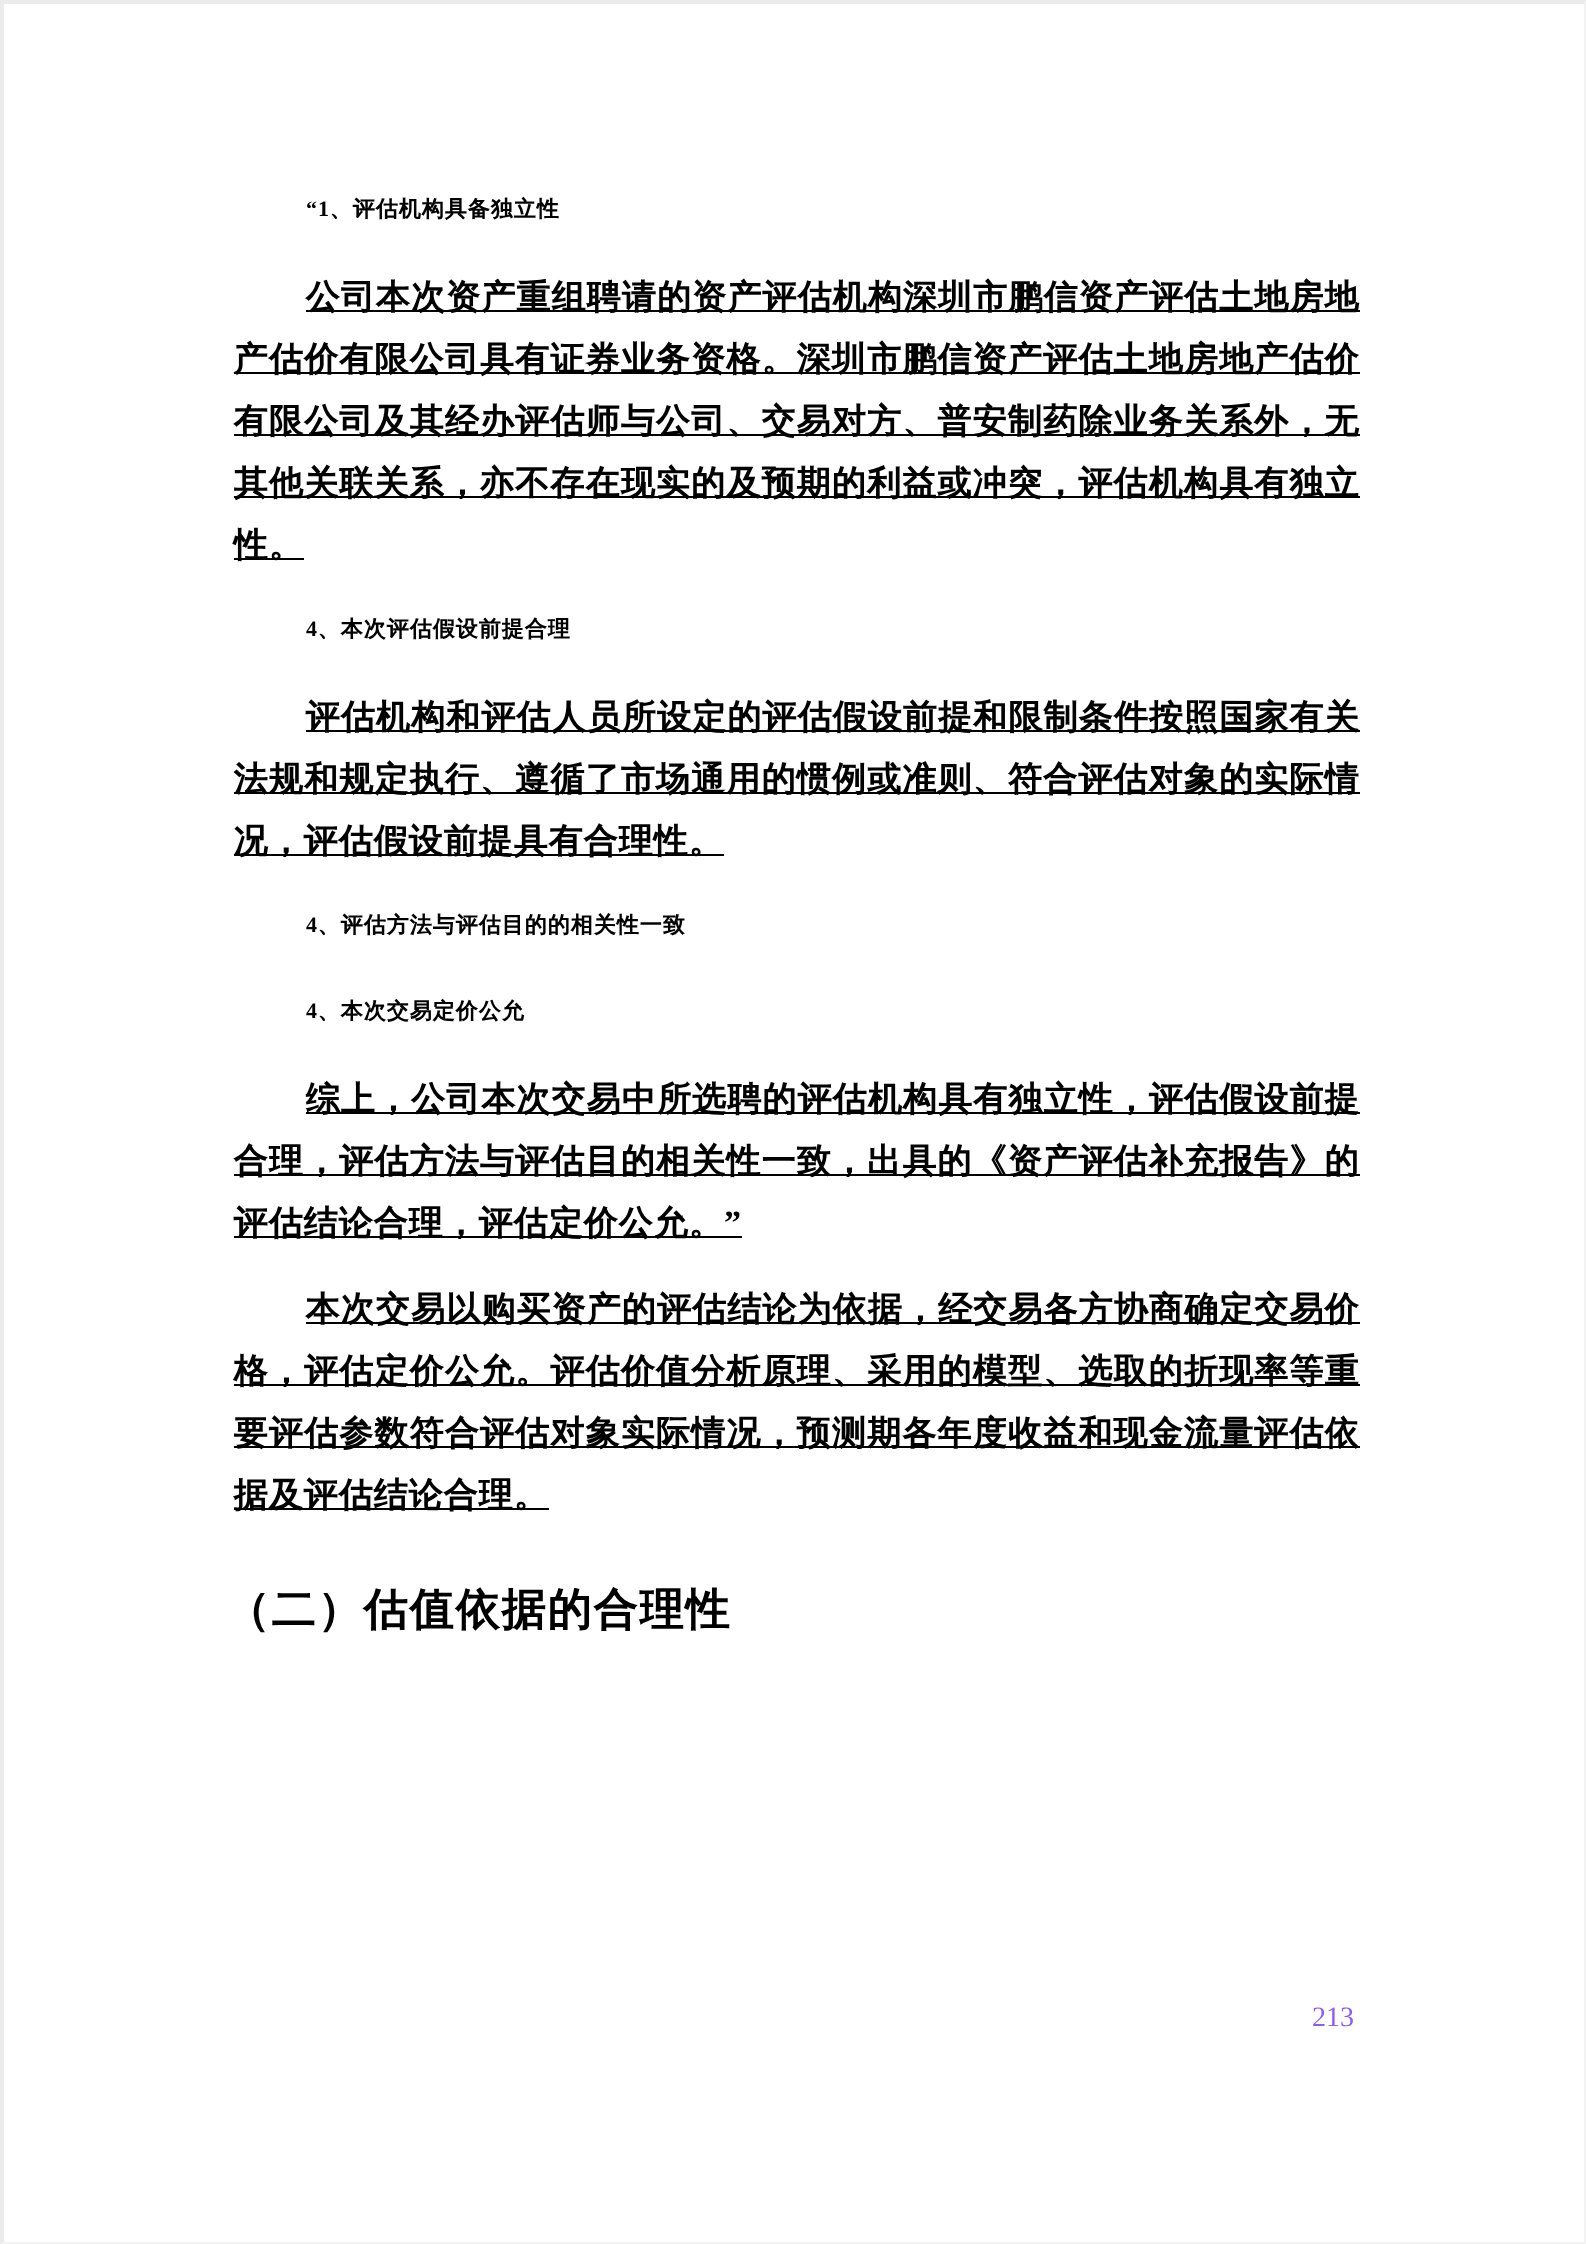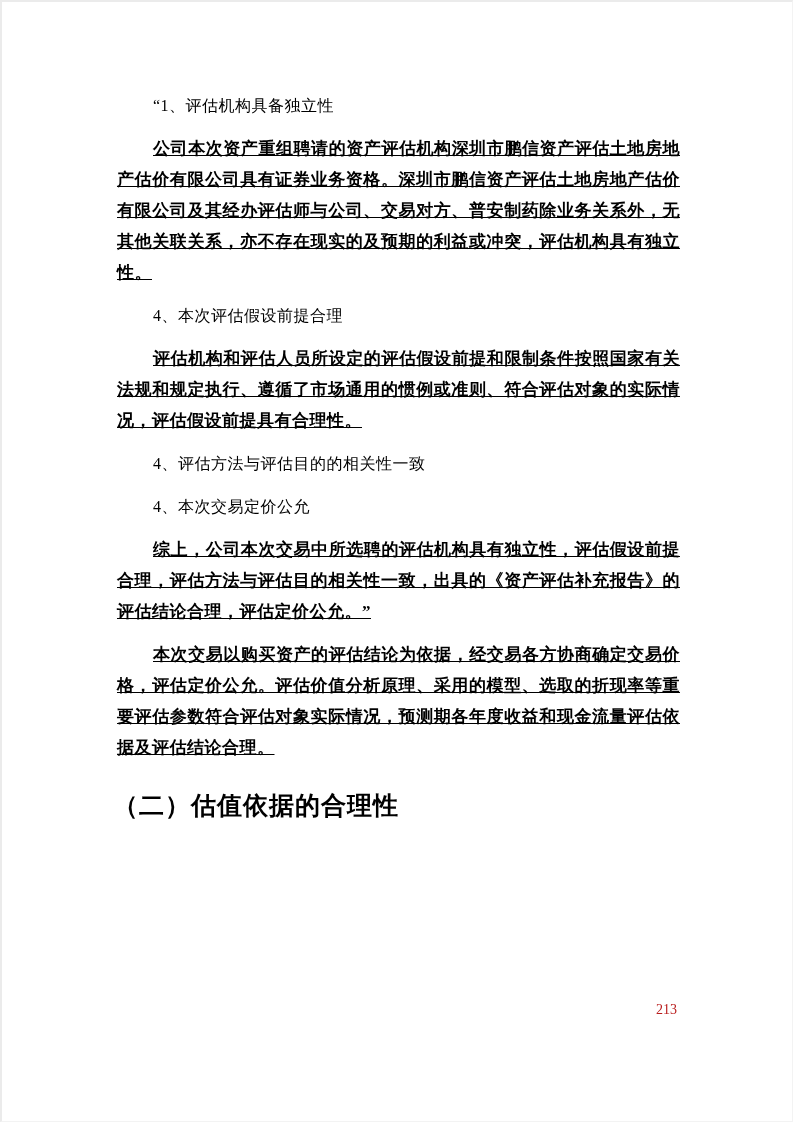--- a/index.html
+++ b/index.html
@@ -21,53 +21,53 @@
     font-family: "Liberation Serif", "DejaVu Serif", serif;
     color: #000000;
   }
   .content {
     position: absolute;
     left: 115px;
     top: 88px;
     width: 563px;
   }
   .sub-heading {
-    font-size: 16px;
-    font-weight: normal;
+    font-size: 11px;
+    font-weight: bold;
     line-height: 31px;
     text-indent: 36px;
     letter-spacing: 0.5px;
     margin: 0 0 12px 0;
   }
   .para {
     font-size: 17px;
     font-weight: bold;
     line-height: 31px;
     text-align: justify;
     text-justify: inter-ideograph;
     text-indent: 36px;
     letter-spacing: 0.5px;
     margin: 0 0 12px 0;
     text-decoration: underline;
   }
   .section-heading {
     font-family: "Liberation Sans", "DejaVu Sans", sans-serif;
-    font-size: 25px;
+    font-size: 22px;
     font-weight: bold;
     letter-spacing: 1px;
     margin: 28px 0 0 -4px;
     line-height: 28px;
   }
   .page-number {
     position: absolute;
     right: 115px;
     top: 1000px;
     font-size: 14px;
     font-family: "Liberation Serif", "DejaVu Serif", serif;
-    color: #b91c1c;
+    color: #8b5cf6;
   }
 </style>
 </head>
 <body>
 
 <div class="page">
   <div class="content">
 
     <h3 class="sub-heading">“1、评估机构具备独立性</h3>
 

